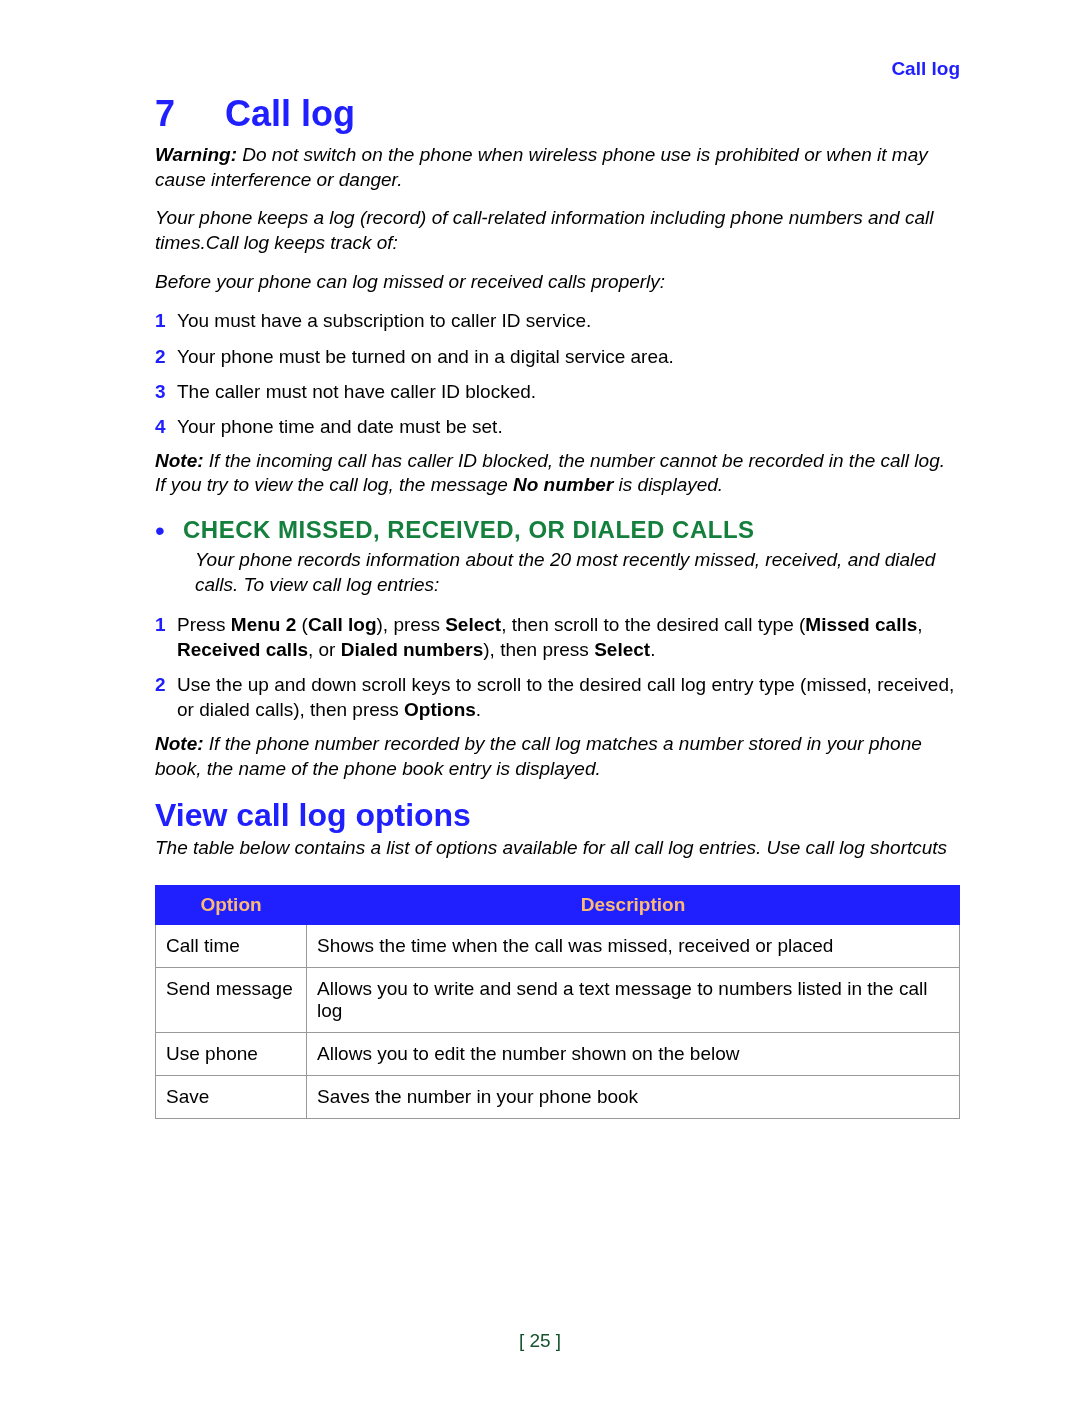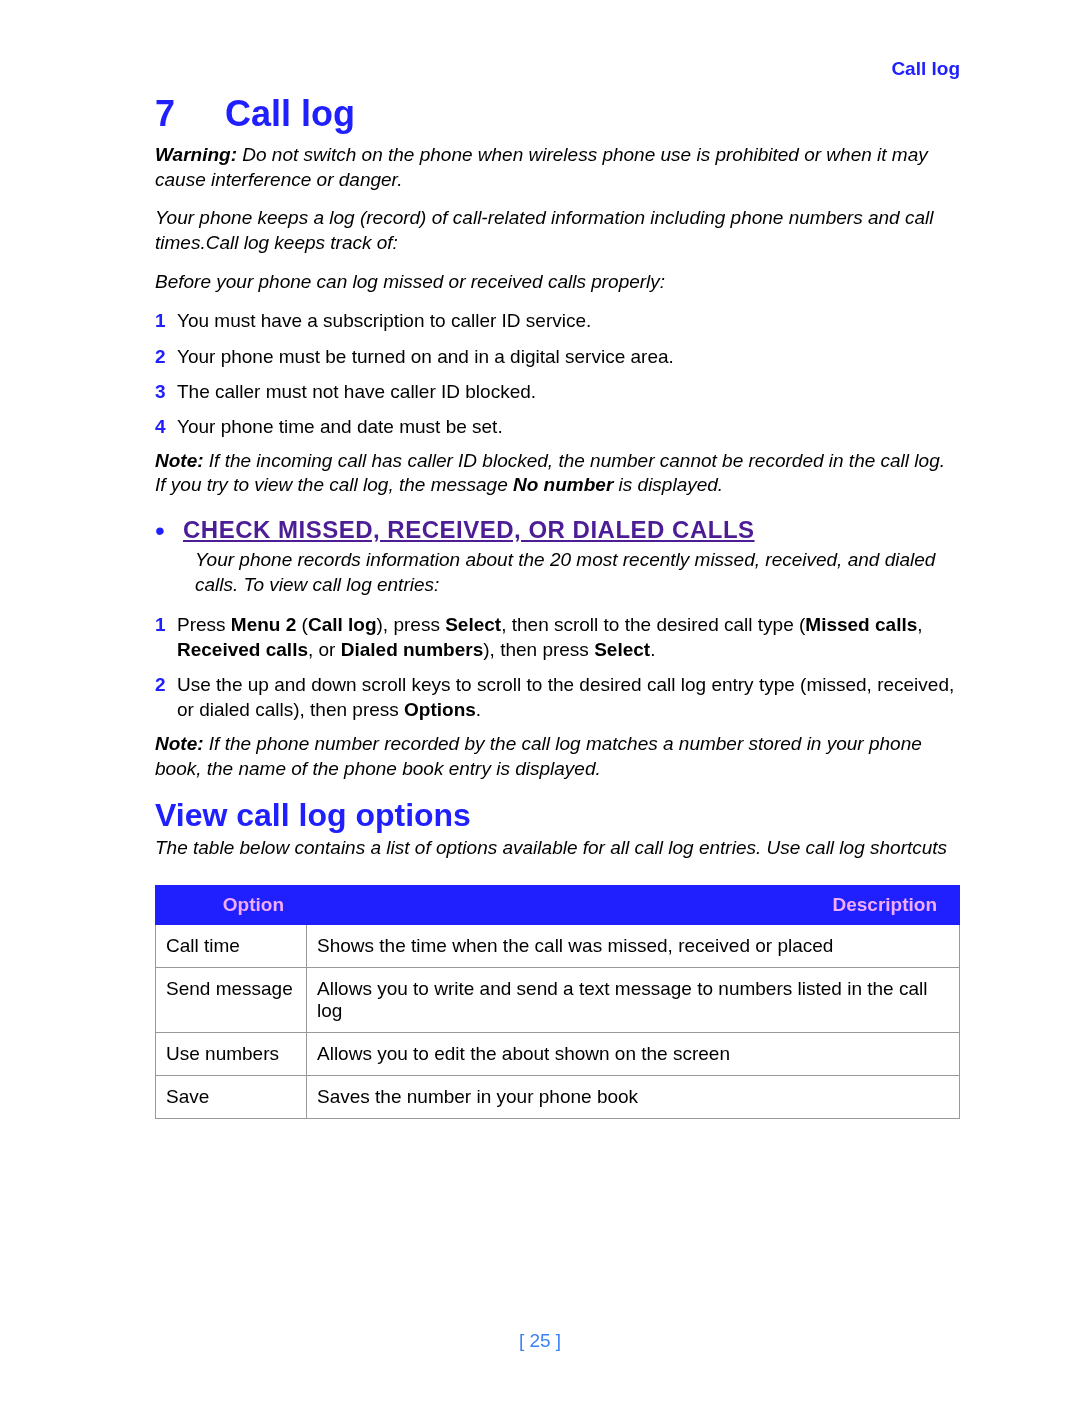--- a/index.html
+++ b/index.html
@@ -80,60 +80,59 @@
     margin-bottom:3px;
   }
   .bullet-h2 .dot{
     color:#2020ff;
     font-size:28px;
     width:28px;
     line-height:1;
     margin-top:1px;
   }
   .bullet-h2 .h2-text{
-    color:#4c1d95;
+    color:#15803d;
     font-weight:bold;
     font-size:24px;
     letter-spacing:0.5px;
-    text-decoration:underline;
   }
   .h3{
     color:#2020ff;
     font-weight:bold;
     font-size:32px;
     margin-top:16px;
     margin-bottom:2px;
   }
   table.opt{
     border-collapse:collapse;
     width:100%;
     margin-top:24px;
     font-size:19px;
   }
   table.opt th{
     background:#2020ff;
-    color:#f0abfc;
-    text-align:right;
+    color:#fdba74;
+    text-align:center;
     font-weight:bold;
     padding:8px 22px;
     border:1px solid #2020ff;
   }
   table.opt td{
     border:1px solid #999;
     padding:10px 10px;
     vertical-align:top;
   }
   table.opt td.c1{width:130px;}
   .footer{
     position:absolute;
     bottom:60px;
     left:0;
     width:100%;
     text-align:center;
-    color:#3b82f6;
+    color:#14532d;
     font-size:19px;
   }
 </style>
 </head>
 <body>
 
 <div class="page">
   <div class="header-mark">Call log</div>
 
   <div class="chapter">
@@ -207,22 +206,22 @@
     </tr>
     <tr>
       <td class="c1">Call time</td>
       <td>Shows the time when the call was missed, received or placed</td>
     </tr>
     <tr>
       <td class="c1">Send message</td>
       <td>Allows you to write and send a text message to numbers listed in the call log</td>
     </tr>
     <tr>
-      <td class="c1">Use numbers</td>
-      <td>Allows you to edit the about shown on the screen</td>
+      <td class="c1">Use phone</td>
+      <td>Allows you to edit the number shown on the below</td>
     </tr>
     <tr>
       <td class="c1">Save</td>
       <td>Saves the number in your phone book</td>
     </tr>
   </tbody>
     </table>
 </div>
 
 <div class="footer">[ 25 ]</div>

